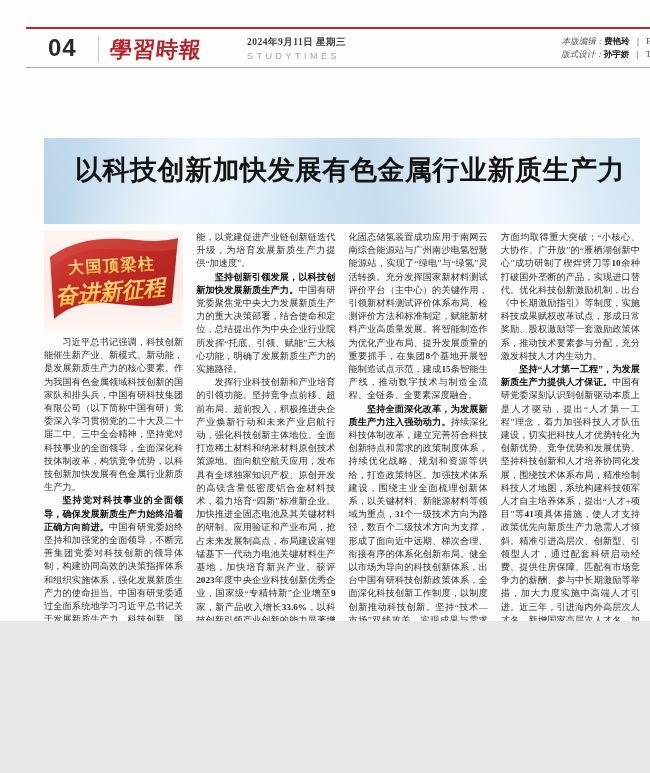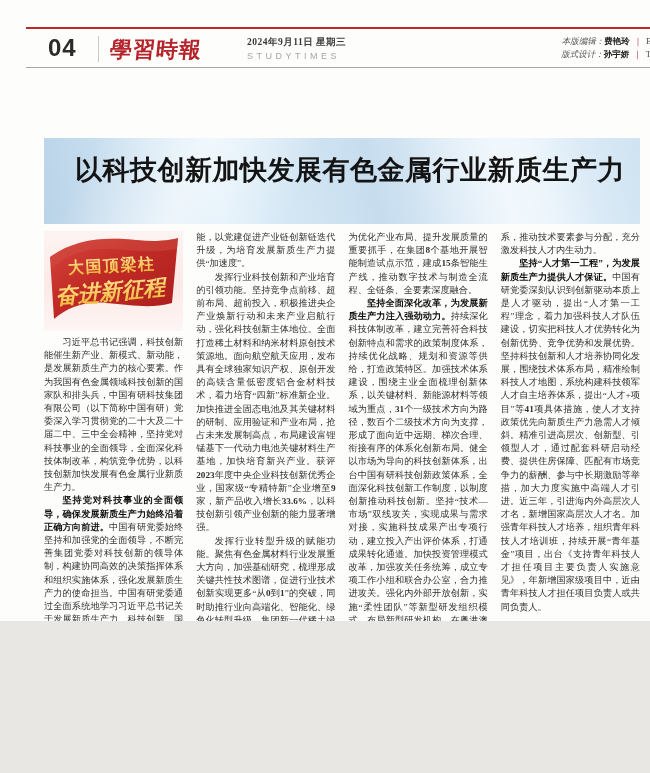--- a/index.html
+++ b/index.html
@@ -89,19 +89,20 @@
         </defs>
         <path d="M6,26 C28,10 55,5 92,9 C108,11 124,10 134,7 L128,72 C106,78 88,74 62,72 C42,70 24,76 10,88 Z" fill="url(#fr)"></path>
         <path d="M6,26 C28,10 55,5 92,9 C108,11 124,10 134,7 L133,18 C112,22 92,20 70,18 C46,16 24,22 8,38 Z" fill="#d14f44" opacity="0.45"></path>
         <text x="68" y="40" text-anchor="middle" font-size="16" font-weight="bold" fill="url(#fg)" letter-spacing="1.5" transform="rotate(-3 68 40)" font-family="Liberation Serif, DejaVu Serif, serif">大国顶梁柱</text>
         <text x="67" y="68" text-anchor="middle" font-size="22" font-weight="bold" font-style="italic" fill="url(#fg)" transform="rotate(-5 67 68)" font-family="Liberation Serif, DejaVu Serif, serif">奋进新征程</text>
       </svg>
     </div>
 
   <p class="para">习近平总书记强调，科技创新能催生新产业、新模式、新动能，是发展新质生产力的核心要素。作为我国有色金属领域科技创新的国家队和排头兵，中国有研科技集团有限公司（以下简称中国有研）党委深入学习贯彻党的二十大及二十届二中、三中全会精神，坚持党对科技事业的全面领导，全面深化科技体制改革，构筑竞争优势，以科技创新加快发展有色金属行业新质生产力。</p>
       <p class="para"><b>坚持党对科技事业的全面领导，确保发展新质生产力始终沿着正确方向前进。</b>中国有研党委始终坚持和加强党的全面领导，不断完善集团党委对科技创新的领导体制，构建协同高效的决策指挥体系和组织实施体系，强化发展新质生产力的使命担当。中国有研党委通过全面系统地学习习近平总书记关于发展新质生产力、科技创新、国有企业改革发展和党的建设等重要论述，加强党的创新理论武装。不断完善“第一议题”制度机制，系统思考研究贯彻落实举措，多措并举督办落实，常态化跟踪问效，强化责任履行。点燃党建红色引擎为发展新质生产力赋能。中国有研党委加强顶层设计，强化党建引领，坚持“思想领航、赋能向新”，分层分类指导所属公司党建业务深度融合，增强党组织政治功能和组织功能，以党建促进产业链创新链迭代升级，为培育发展新质生产力提供“加速度”。</p>
+      <p class="para"><b>坚持创新引领发展，以科技创新加快发展新质生产力。</b>中国有研党委聚焦党中央大力发展新质生产力的重大决策部署，结合使命和定位，总结提出作为中央企业行业院所发挥“托底、引领、赋能”三大核心功能，明确了发展新质生产力的实施路径。</p>
       <p class="para">发挥行业科技创新和产业培育的引领功能。坚持竞争点前移、超前布局、超前投入，积极推进央企产业焕新行动和未来产业启航行动，强化科技创新主体地位。全面打造稀土材料和纳米材料原创技术策源地。面向航空航天应用，发布具有全球独家知识产权、原创开发的高镁含量低密度铝合金材料技术，着力培育“四新”标准新企业。加快推进全固态电池及其关键材料的研制、应用验证和产业布局，抢占未来发展制高点，布局建设富锂锰基下一代动力电池关键材料生产基地，加快培育新兴产业。获评<span class="num">2023</span>年度中央企业科技创新优秀企业，国家级“专精特新”企业增至<span class="num">9</span>家，新产品收入增长<span class="num">33.6%</span>，以科技创新引领产业创新的能力显著增强。</p>
       <p class="para">发挥行业转型升级的赋能功能。聚焦有色金属材料行业发展重大方向，加强基础研究，梳理形成关键共性技术图谱，促进行业技术创新实现更多“从<span class="num">0</span>到<span class="num">1</span>”的突破，同时助推行业向高端化、智能化、绿色化转型升级。集团新一代稀土绿色高效冶炼分离原创技术在我国稀土行业大面积推广应用，持续巩固稀土绿色冶金世界领跑地位。规模化固态储氢装置成功应用于南网云南综合能源站与广州南沙电氢智慧能源站，实现了“绿电”与“绿氢”灵活转换。充分发挥国家新材料测试评价平台（主中心）的关键作用，引领新材料测试评价体系布局、检测评价方法和标准制定，赋能新材料产业高质量发展。将智能制造作为优化产业布局、提升发展质量的重要抓手，在集团<span class="num">8</span>个基地开展智能制造试点示范，建成<span class="num">15</span>条智能生产线，推动数字技术与制造全流程、全链条、全要素深度融合。</p>
       <p class="para"><b>坚持全面深化改革，为发展新质生产力注入强劲动力。</b>持续深化科技体制改革，建立完善符合科技创新特点和需求的政策制度体系，持续优化战略、规划和资源等供给，打造政策特区。加强技术体系建设，围绕主业全面梳理创新体系，以关键材料、新能源材料等领域为重点，<span class="num">31</span>个一级技术方向为路径，数百个二级技术方向为支撑，形成了面向近中远期、梯次合理、衔接有序的体系化创新布局。健全以市场为导向的科技创新体系，出台中国有研科技创新政策体系，全面深化科技创新工作制度，以制度创新推动科技创新。坚持“技术—市场”双线攻关，实现成果与需求对接，实施科技成果产出专项行动，建立投入产出评价体系，打通成果转化通道。加快投资管理模式改革，加强攻关任务统筹，成立专项工作小组和联合办公室，合力推进攻关。强化内外部开放创新，实施“柔性团队”等新型研发组织模式，布局新型研发机构，在粤港澳大湾区与地方政府共建有研广东院，推动先行先试，在全固态薄膜电池、低成本高性能钠离子电池等方面均取得重大突破；“小核心、大协作、广开放”的“雁栖湖创新中心”成功研制了楔焊劈刀等<span class="num">10</span>余种打破国外垄断的产品，实现进口替代。优化科技创新激励机制，出台《中长期激励指引》等制度，实施科技成果赋权改革试点，形成日常奖励、股权激励等一套激励政策体系，推动技术要素参与分配，充分激发科技人才内生动力。</p>
       <p class="para"><b>坚持“人才第一工程”，为发展新质生产力提供人才保证。</b>中国有研党委深刻认识到创新驱动本质上是人才驱动，提出“人才第一工程”理念，着力加强科技人才队伍建设，切实把科技人才优势转化为创新优势、竞争优势和发展优势。坚持科技创新和人才培养协同化发展，围绕技术体系布局，精准绘制科技人才地图，系统构建科技领军人才自主培养体系，提出“人才+项目”等<span class="num">41</span>项具体措施，使人才支持政策优先向新质生产力急需人才倾斜。精准引进高层次、创新型、引领型人才，通过配套科研启动经费、提供住房保障、匹配有市场竞争力的薪酬、参与中长期激励等举措，加大力度实施中高端人才引进。近三年，引进海内外高层次人才名，新增国家高层次人才名。加强青年科技人才培养，组织青年科技人才培训班，持续开展“青年基金”项目，出台《支持青年科技人才担任项目主要负责人实施意见》，年新增国家级项目中，近由青年科技人才担任项目负责人或共同负责人。</p>
     </div>
 
 </div>
 
 </body></html>

